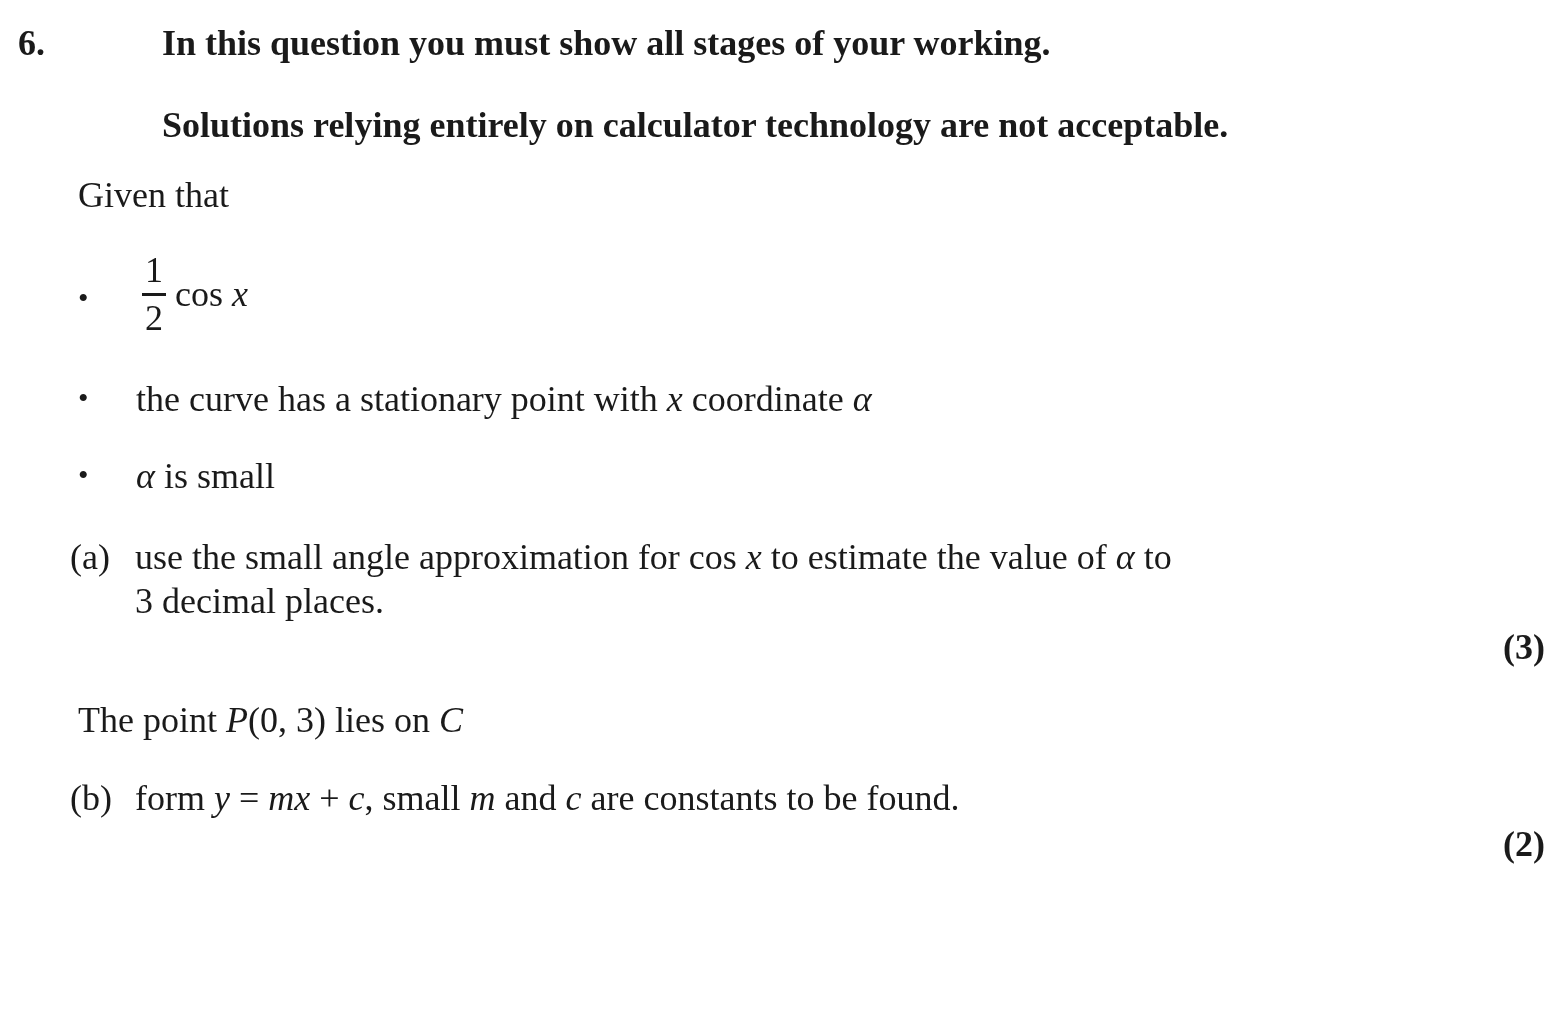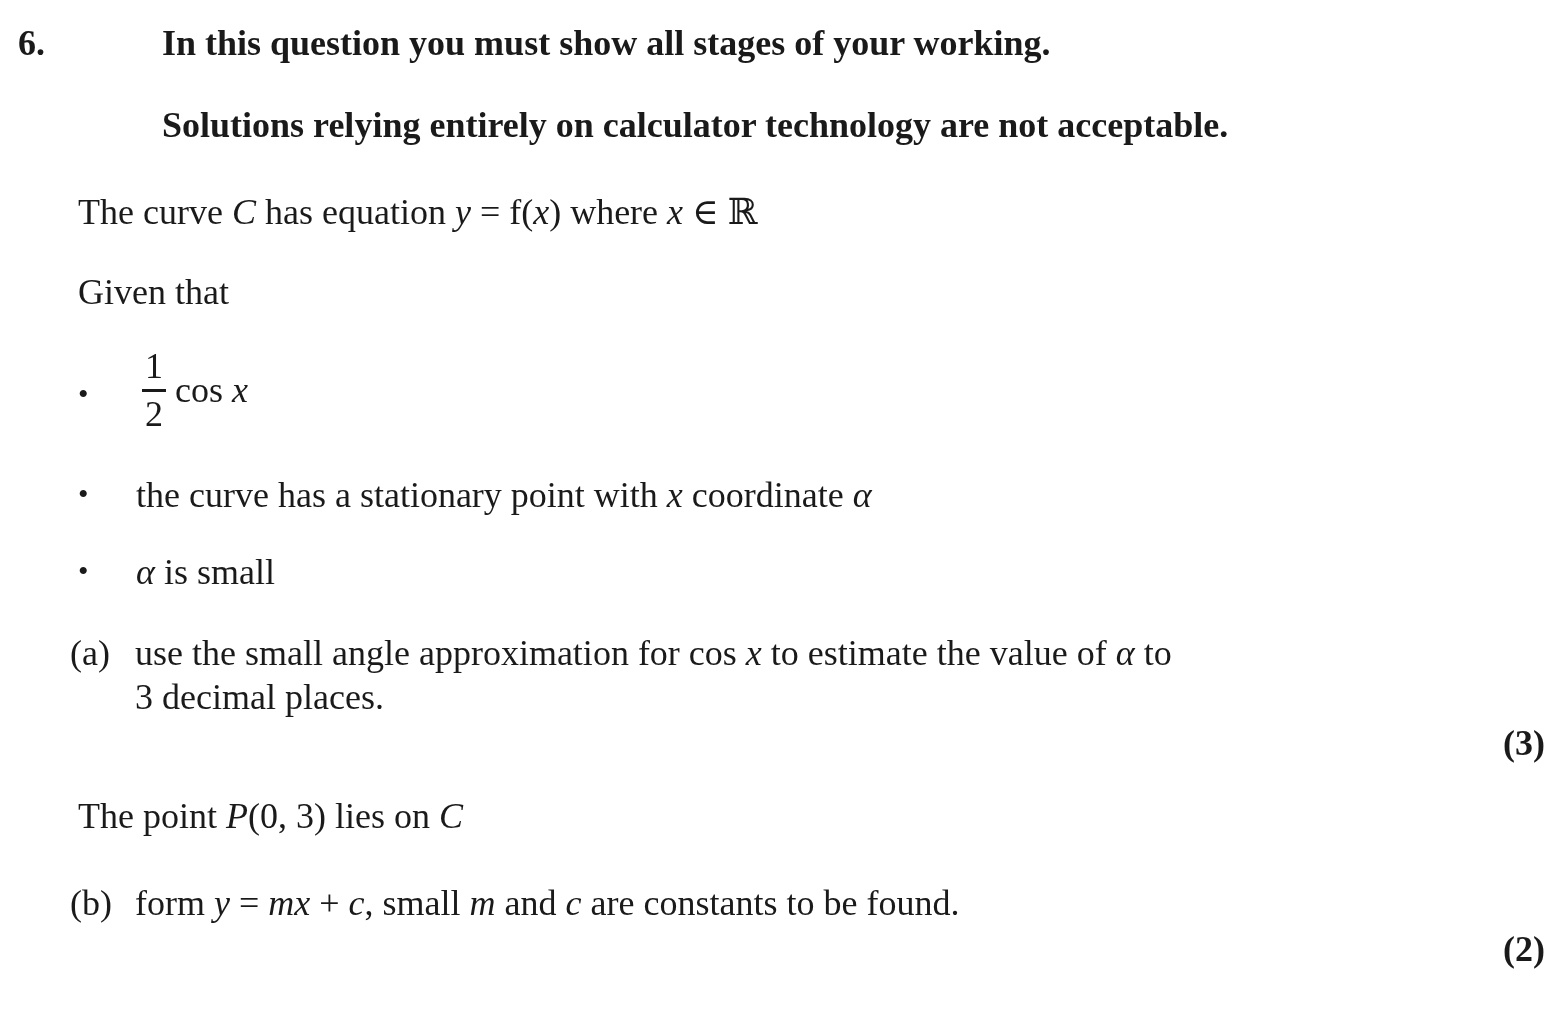--- a/index.html
+++ b/index.html
@@ -28,27 +28,27 @@
     top: 22px;
     font-weight: 700;
     line-height: 1.2;
   }
   .instr {
     font-weight: 700;
     text-align: left;
     margin: 0 0 39px 84px;
     line-height: 1.2;
   }
-  .instr2 { margin-bottom: 43px; }
+  .instr2 { margin-bottom: 27px; }
   .line {
     margin: 0 0 36px 0;
     line-height: 1.2;
   }
   .given { }
-  .pointline { margin-bottom: 44px; }
+  .pointline { margin-bottom: 35px; }
   .bullet {
     display: flex;
     align-items: flex-start;
     margin: 0 0 34px 0;
     line-height: 1.2;
   }
   .bullet-last { margin-bottom: 38px; }
   .bullet-dot {
     width: 58px;
     flex: none;
@@ -107,21 +107,20 @@
 </head>
 <body>
 
 <div class="page">
 
   <span class="qnum">6.</span>
 
   <div class="instr instr1">In this question you must show all stages of your working.</div>
   <div class="instr instr2">Solutions relying entirely on calculator technology are not acceptable.</div>
 
-  <p class="line"><span class="s-r">The curve </span><span class="s-i">C</span><span class="s-r"> has equation </span><span class="s-i">y</span><span class="s-r"> = f(</span><span class="s-i">x</span><span class="s-r">) where </span><span class="s-i">x</span><span class="s-r"> ∈ </span><span class="s-bb">ℝ</span></p>
 
   <p class="line given">Given that</p>
 
   <div class="bullet formula-row">
     <span class="bullet-dot">•</span>
     <div class="bullet-text"><span class="frac"><span class="frac-num">1</span><span class="frac-den">2</span></span><span><span class="s-r">cos </span><span class="s-i">x</span></span></div>
   </div>
 
   <div class="bullet">
     <span class="bullet-dot">•</span>

